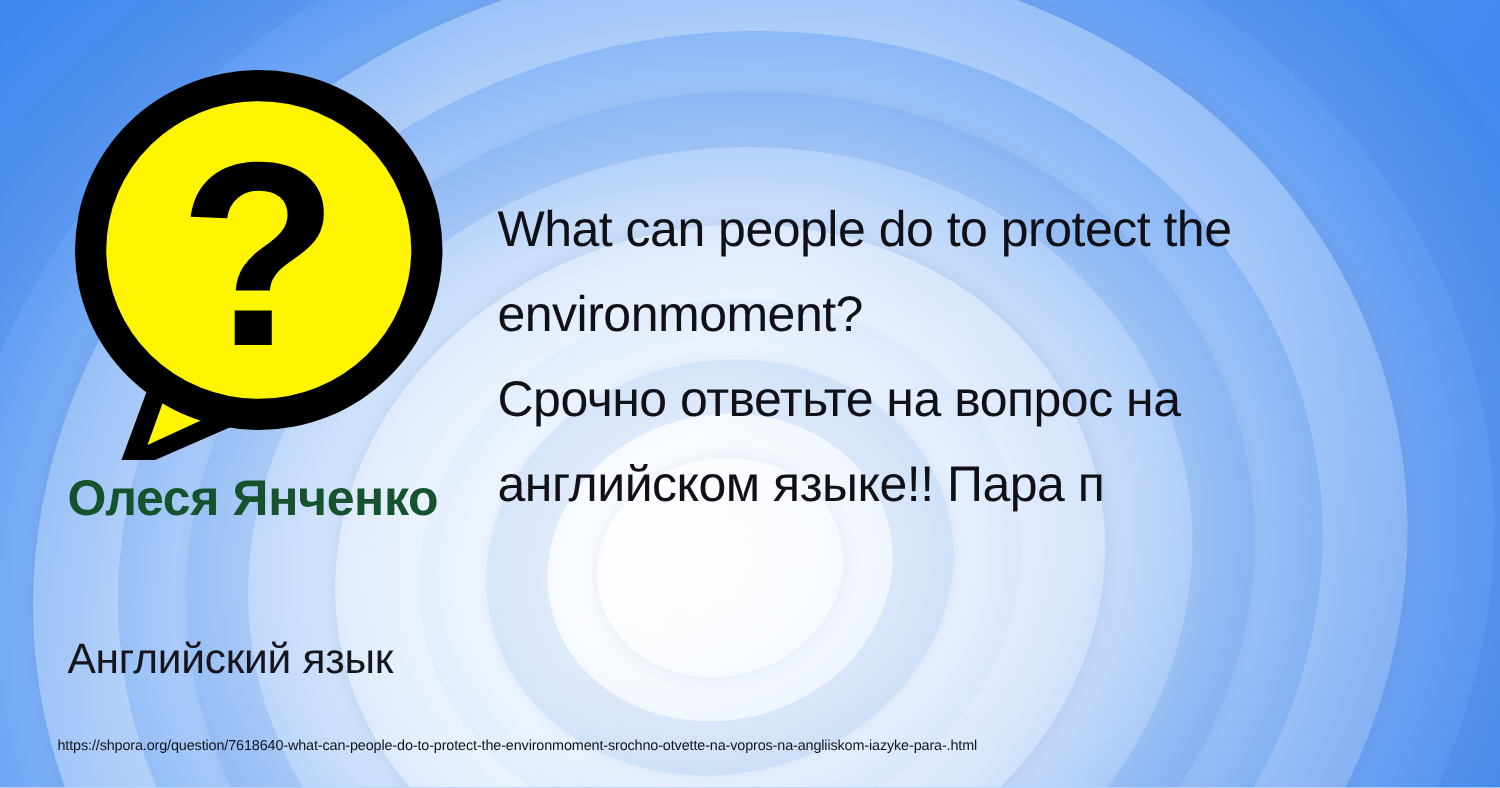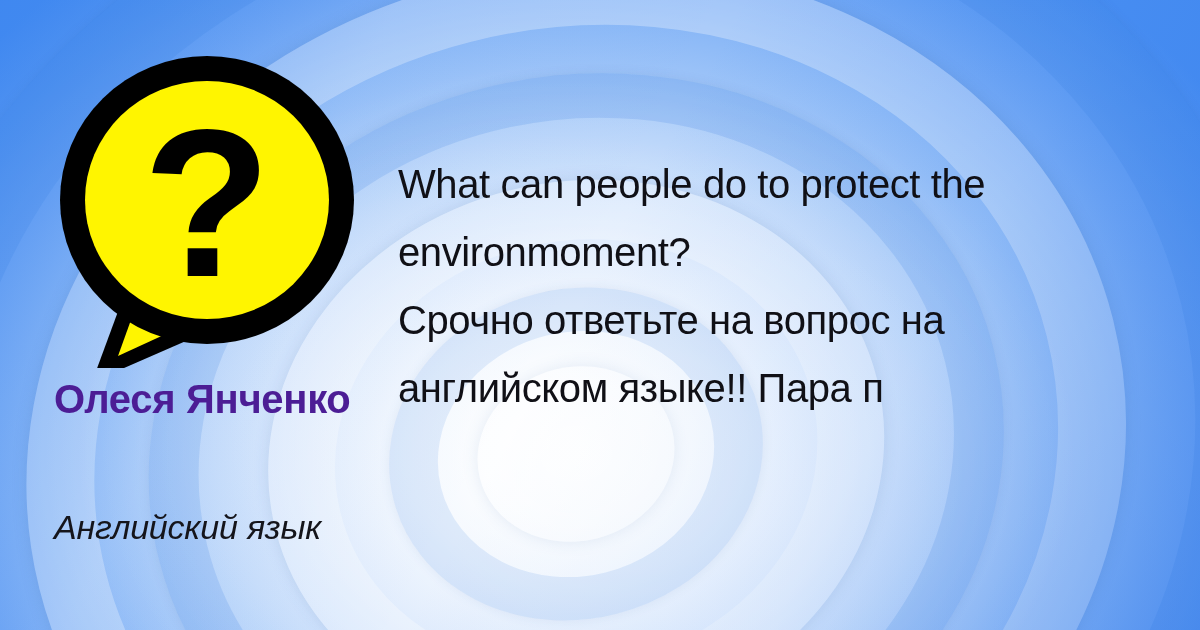--- a/index.html
+++ b/index.html
@@ -101,34 +101,33 @@
 
   
   .author {
     position: absolute;
     left: 54px;
     top: 378px;
     width: 330px;
     font-size: 40px;
     line-height: 1.08;
     font-weight: bold;
-    color: #4c1d95;
+    color: #14532d;
     letter-spacing: -0.3px;
   }
   .subject {
     position: absolute;
     left: 54px;
     top: 509px;
     width: 340px;
     font-size: 34px;
     line-height: 1.1;
     font-weight: normal;
     color: #15151b;
     letter-spacing: -0.2px;
-    font-style: italic;
   }
 
   
   .title {
     position: absolute;
     left: 400px;
     top: 46px;
     width: 800px;
     font-size: 51px;
     font-weight: bold;
@@ -208,15 +207,16 @@
     <div class="subject">Английский язык</div>
 
 
     <div class="question" id="question-body">
         <span class="qline">What can people do to protect the</span>
         <span class="qline">environmoment?</span>
         <span class="qline"> Срочно ответьте на вопрос на</span>
         <span class="qline">английском языке!! Пара п</span>
       </div>
 
+    <div class="url">https://shpora.org/question/7618640-what-can-people-do-to-protect-the-environmoment-srochno-otvette-na-vopros-na-angliiskom-iazyke-para-.html</div>
 
   </div>
 </div>
 
 </body></html>

